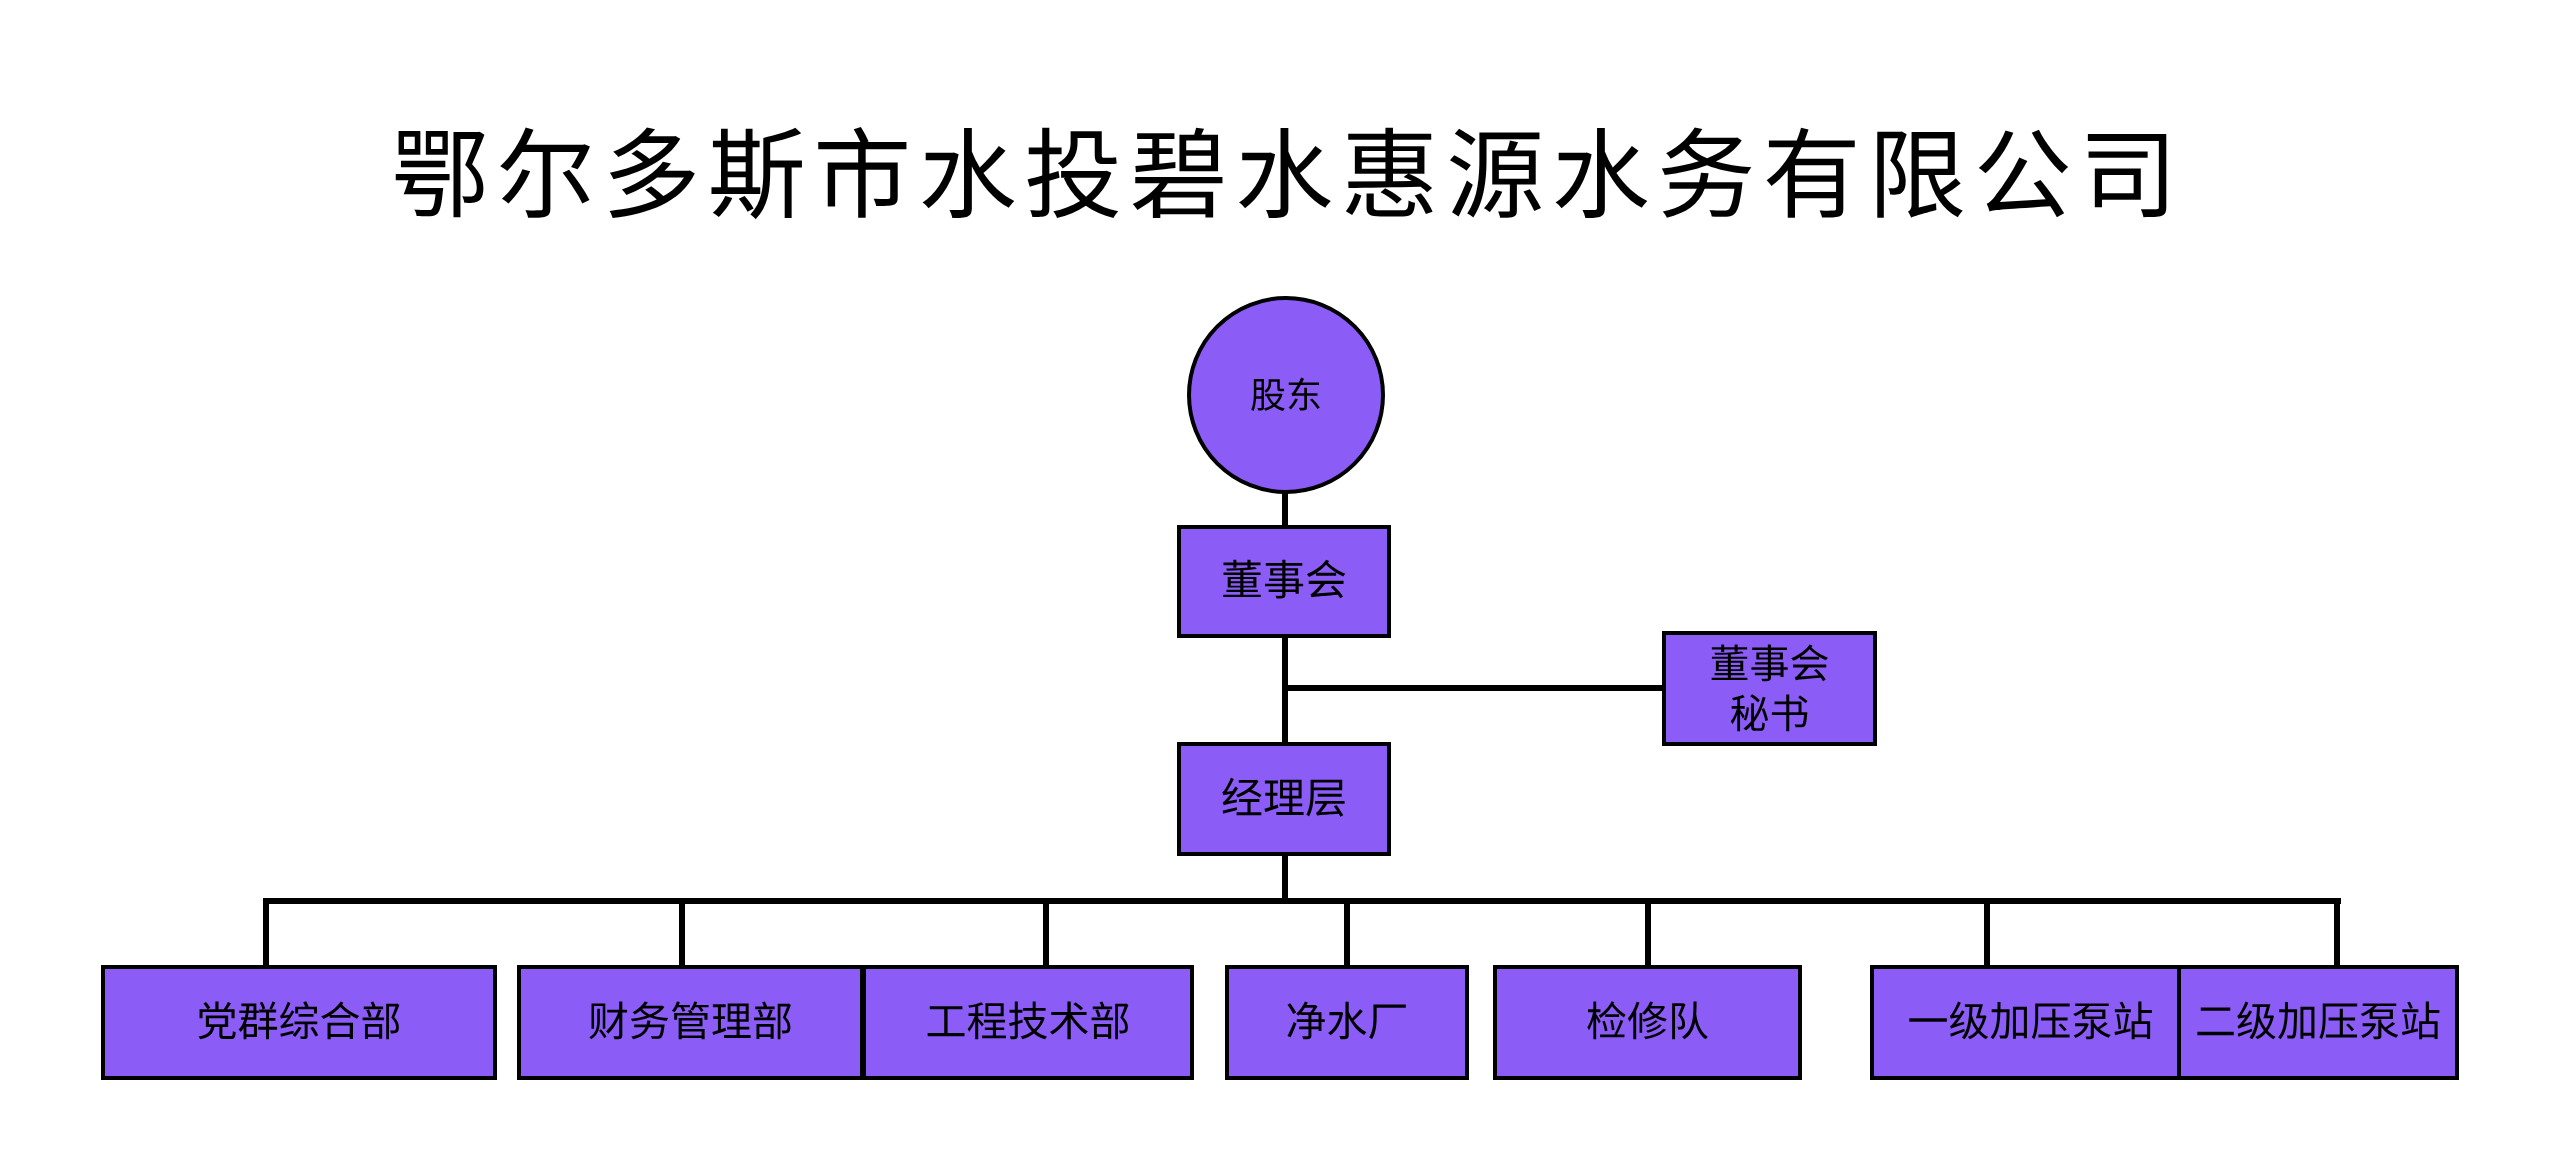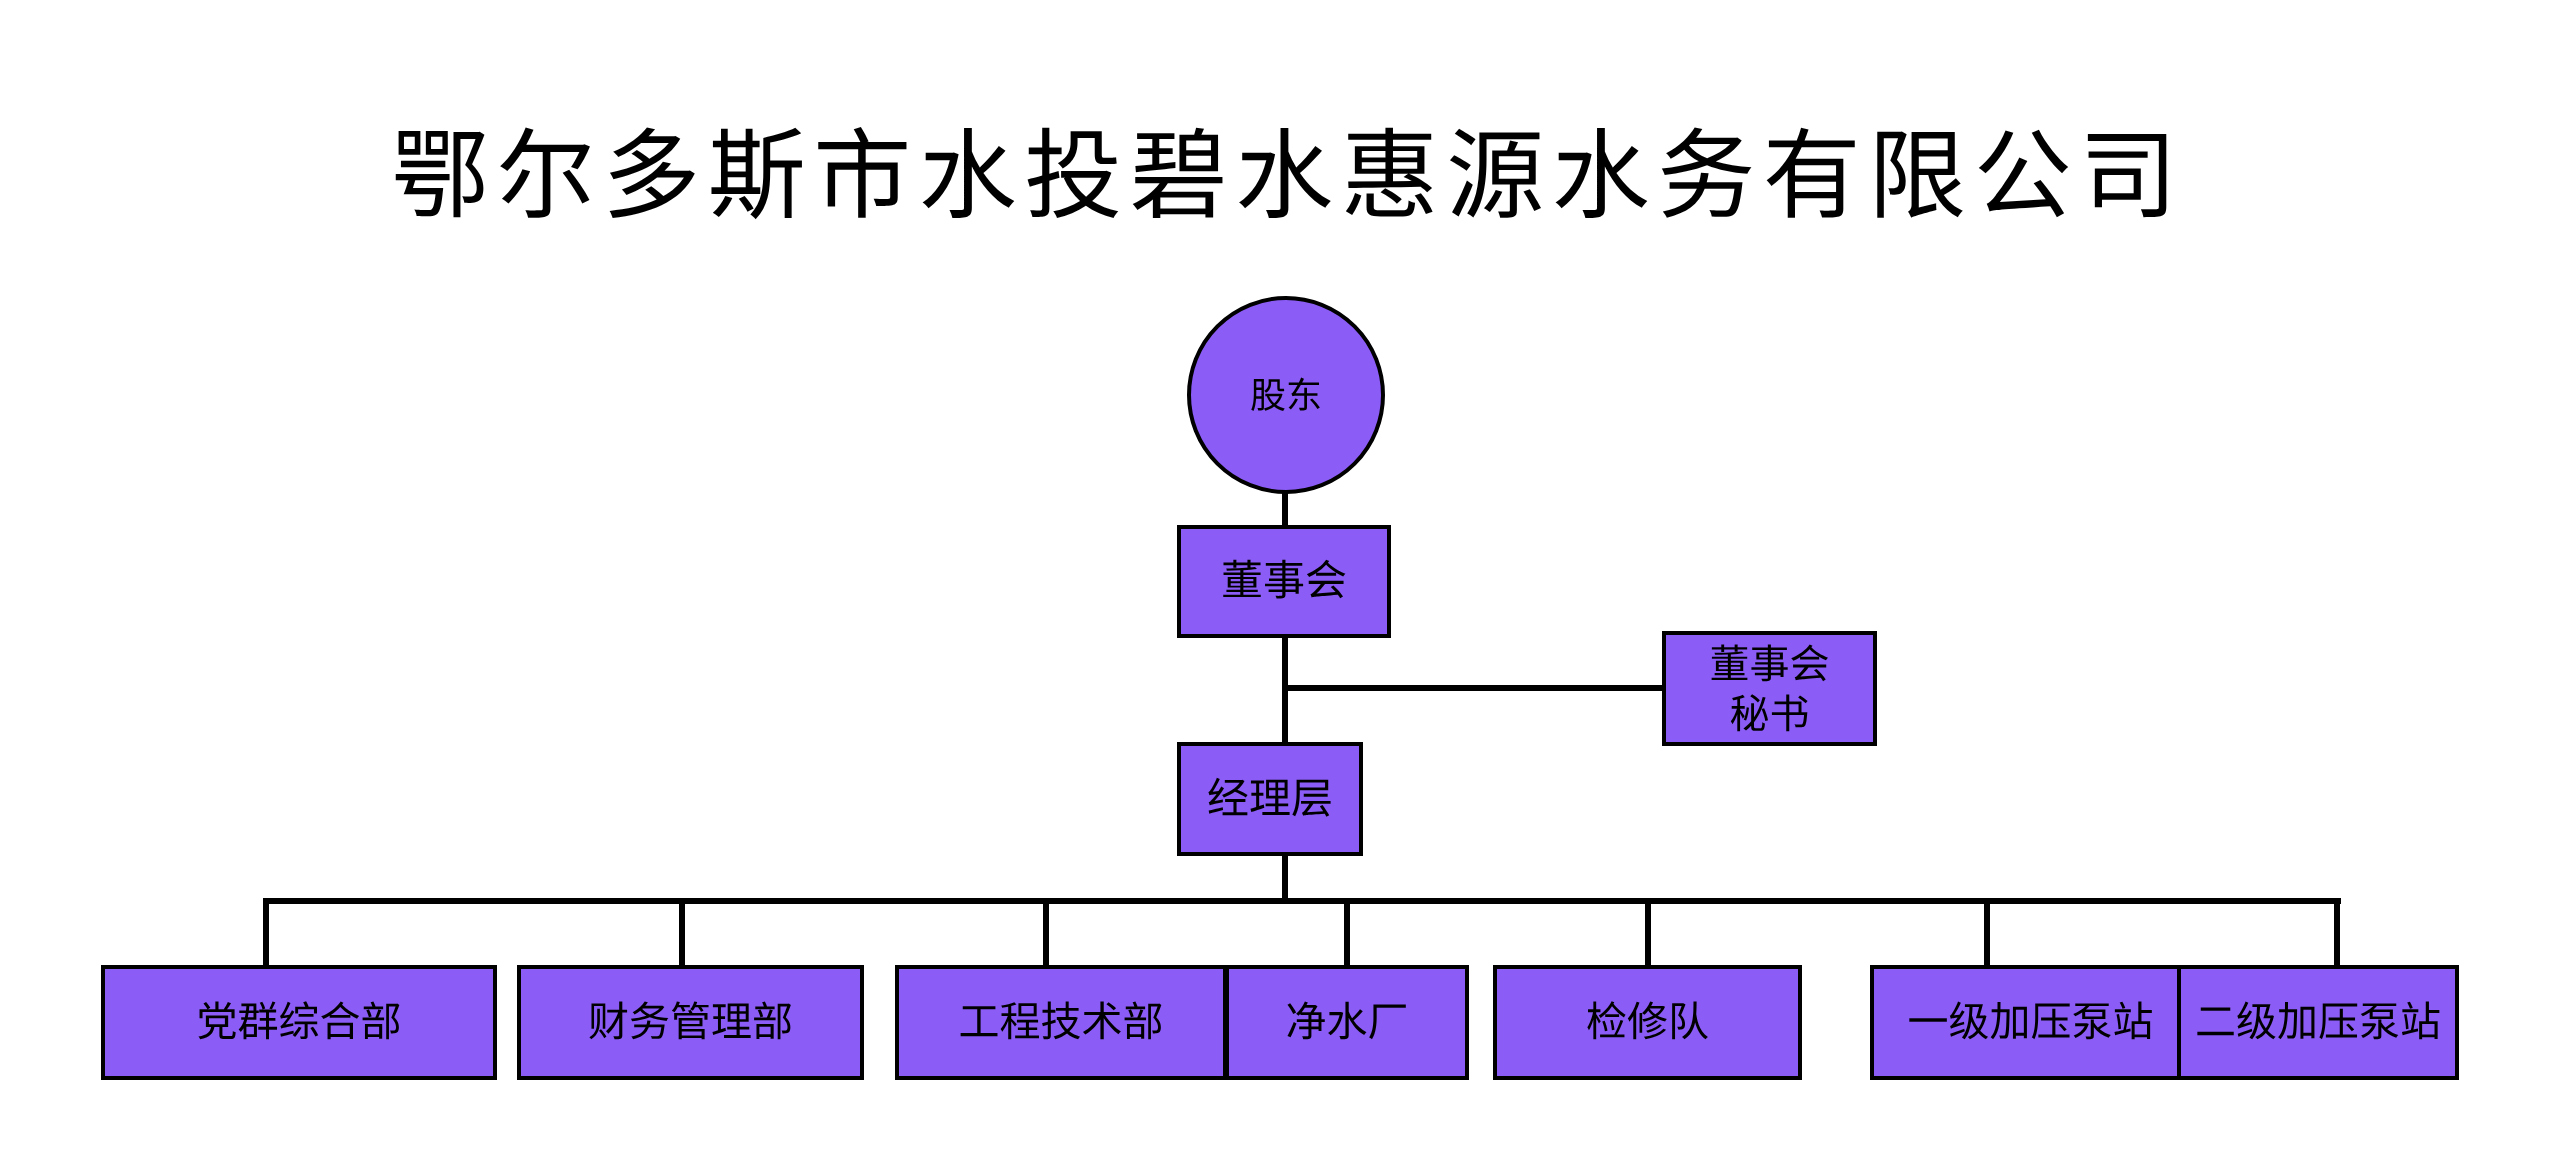--- a/index.html
+++ b/index.html
@@ -42,26 +42,26 @@
     font-size: 36px;
   }
   .line {
     position: absolute;
     background: #000000;
   }
   
   .n-shareholder { left: 1187px; top: 296px;  width: 198px; height: 198px; }
   .n-board       { left: 1177px; top: 525px;  width: 214px; height: 113px; font-size: 42px; }
   .n-secretary   { left: 1662px; top: 631px;  width: 215px; height: 115px; font-size: 40px; }
-  .n-management  { left: 1177px; top: 742px;  width: 186px; height: 114px; font-size: 42px; }
+  .n-management  { left: 1177px; top: 742px;  width: 214px; height: 114px; font-size: 42px; }
   
   .n-dept { top: 965px; height: 115px; }
   .n-dept-0 { left: 69px;   width: 396px; margin-left: 32px; }
   .n-dept-1 { left: 517px;  width: 347px; }
-  .n-dept-2 { left: 895px;  width: 332px; }
+  .n-dept-2 { left: 862px;  width: 332px; }
   .n-dept-3 { left: 1225px; width: 244px; }
   .n-dept-4 { left: 1493px; width: 309px; }
   .n-dept-5 { left: 1870px; width: 321px; }
   .n-dept-6 { left: 2177px; width: 282px; }
   
   .l-circle-board    { left: 1282px; top: 493px; width: 5.6px;    height: 34px; }
   .l-board-mgmt      { left: 1282px; top: 636px; width: 5.6px;    height: 108px; }
   .l-branch-sec      { left: 1285px; top: 685px; width: 379px;  height: 5.6px; }
   .l-mgmt-bus        { left: 1282px; top: 854px; width: 5.6px;    height: 49px; }
   .l-bus             { left: 263px;  top: 898px; width: 2078px; height: 5.6px; }

